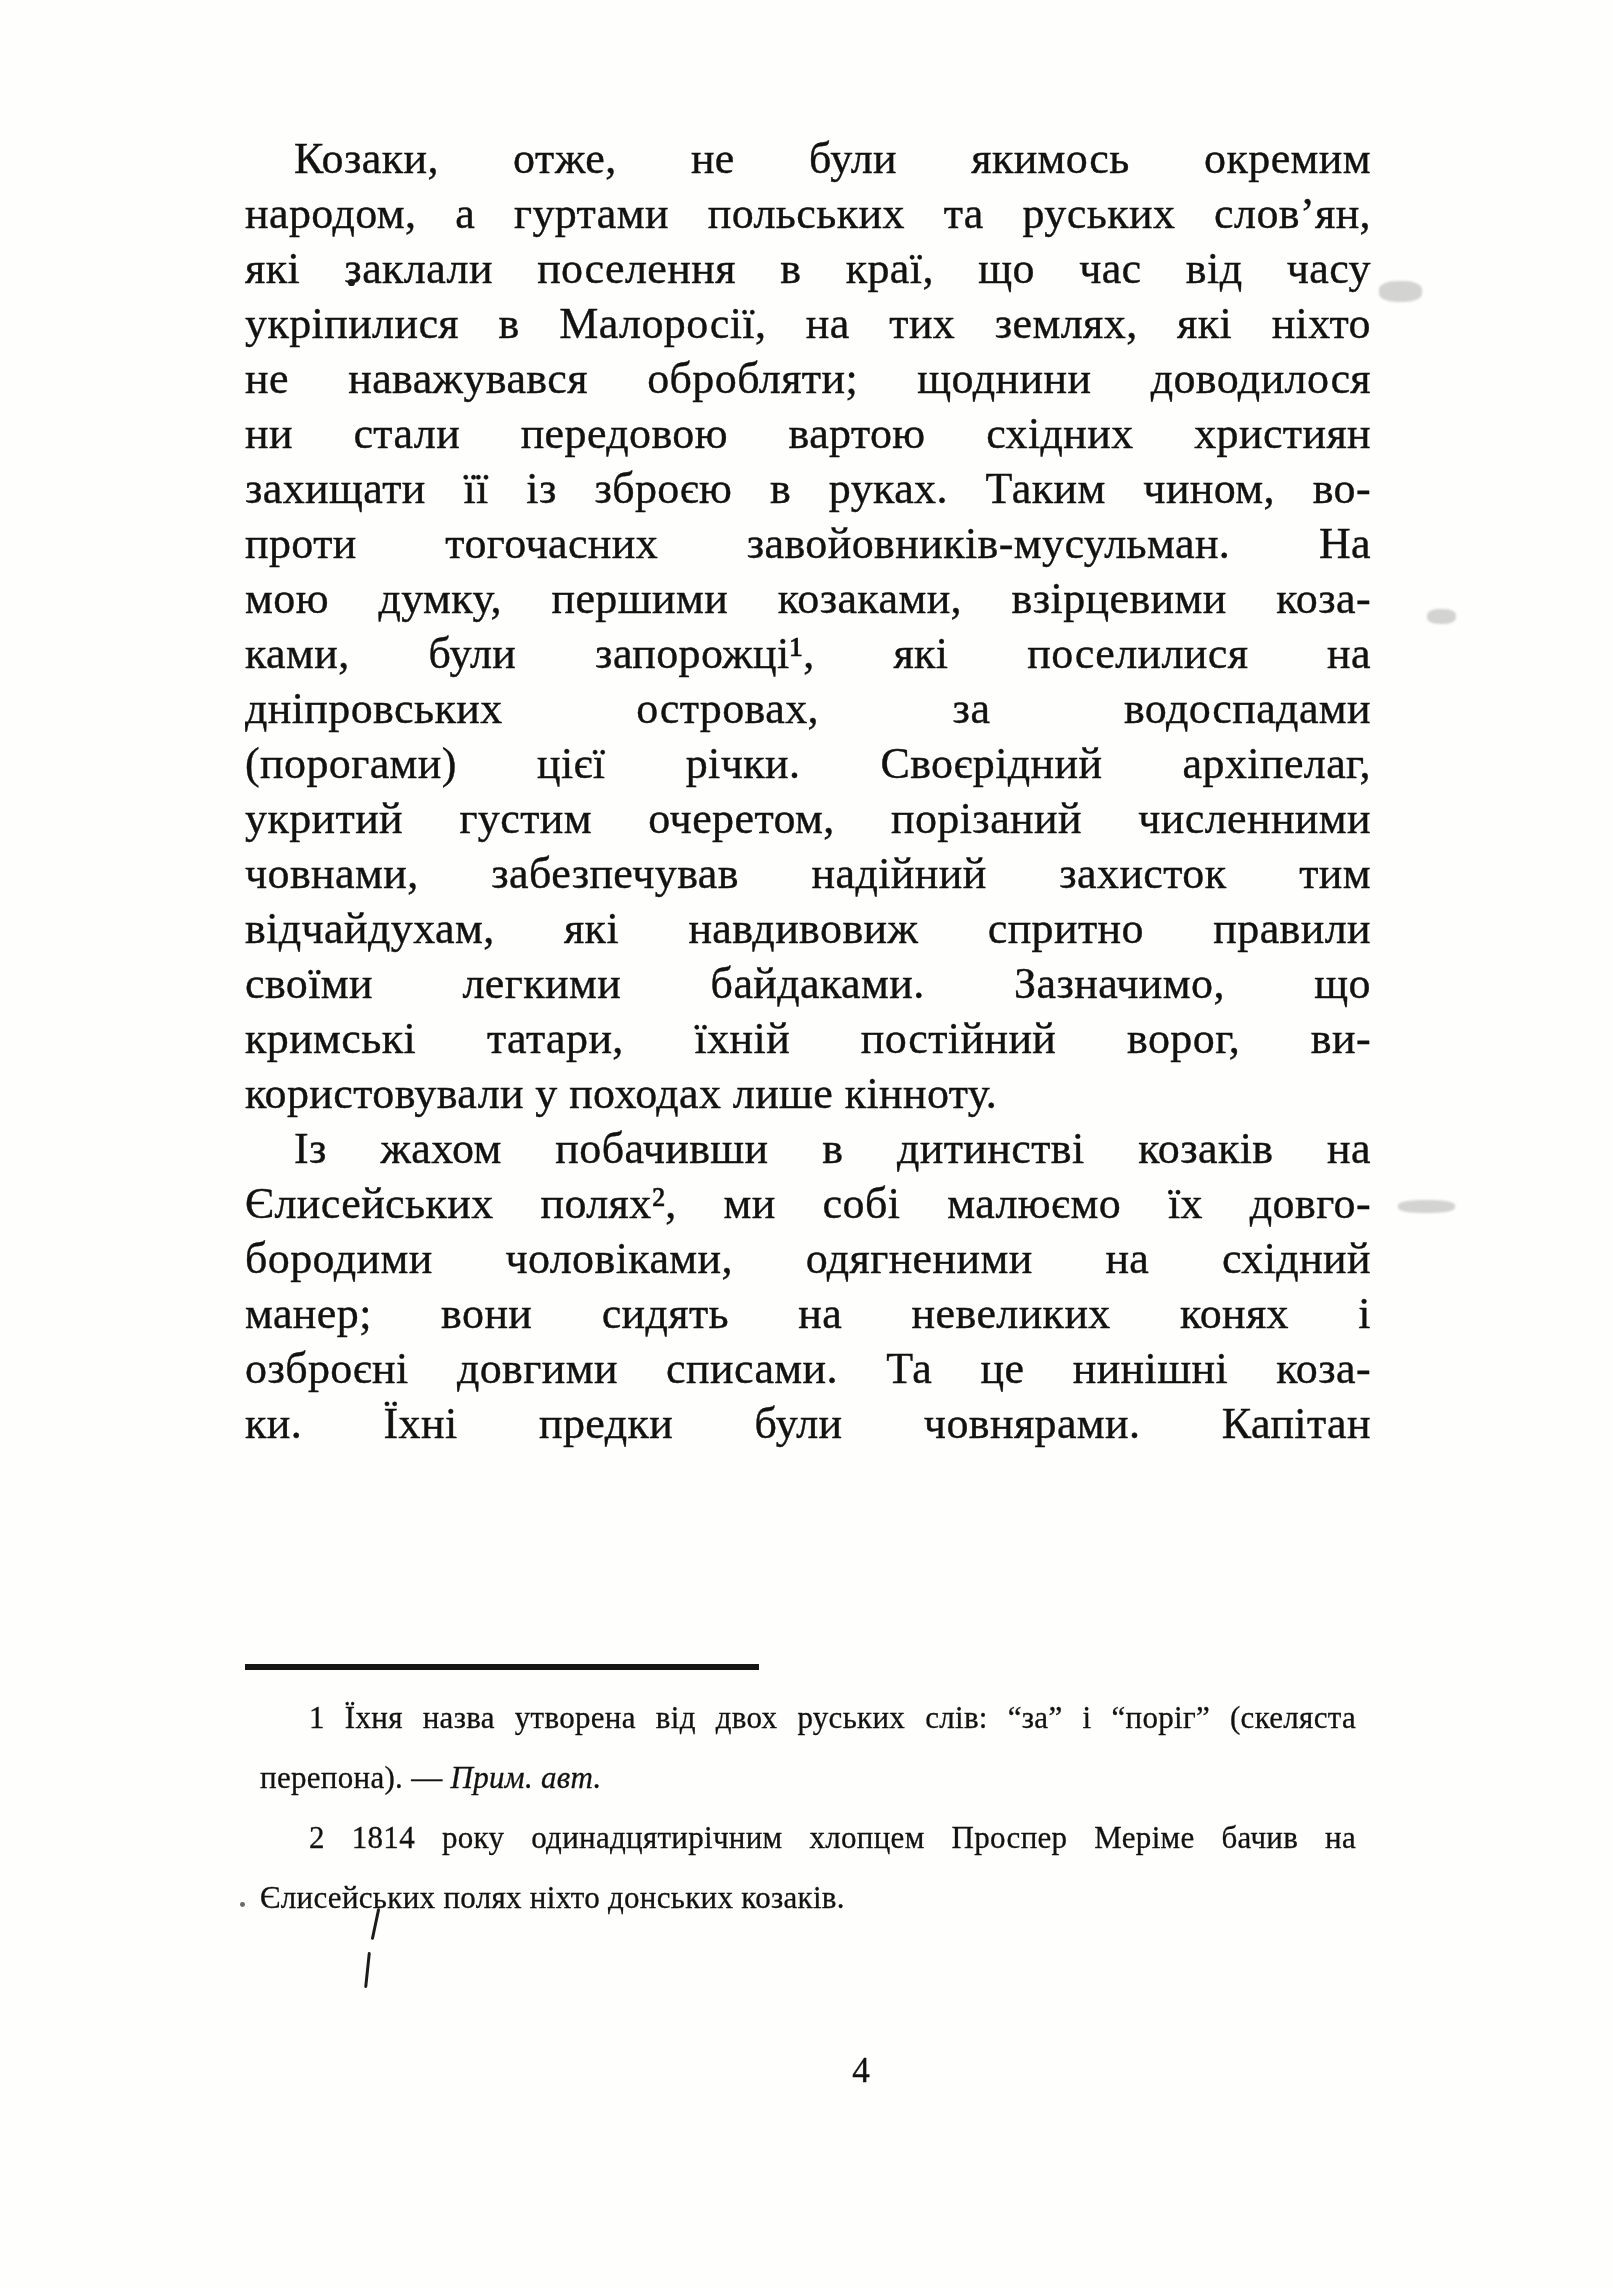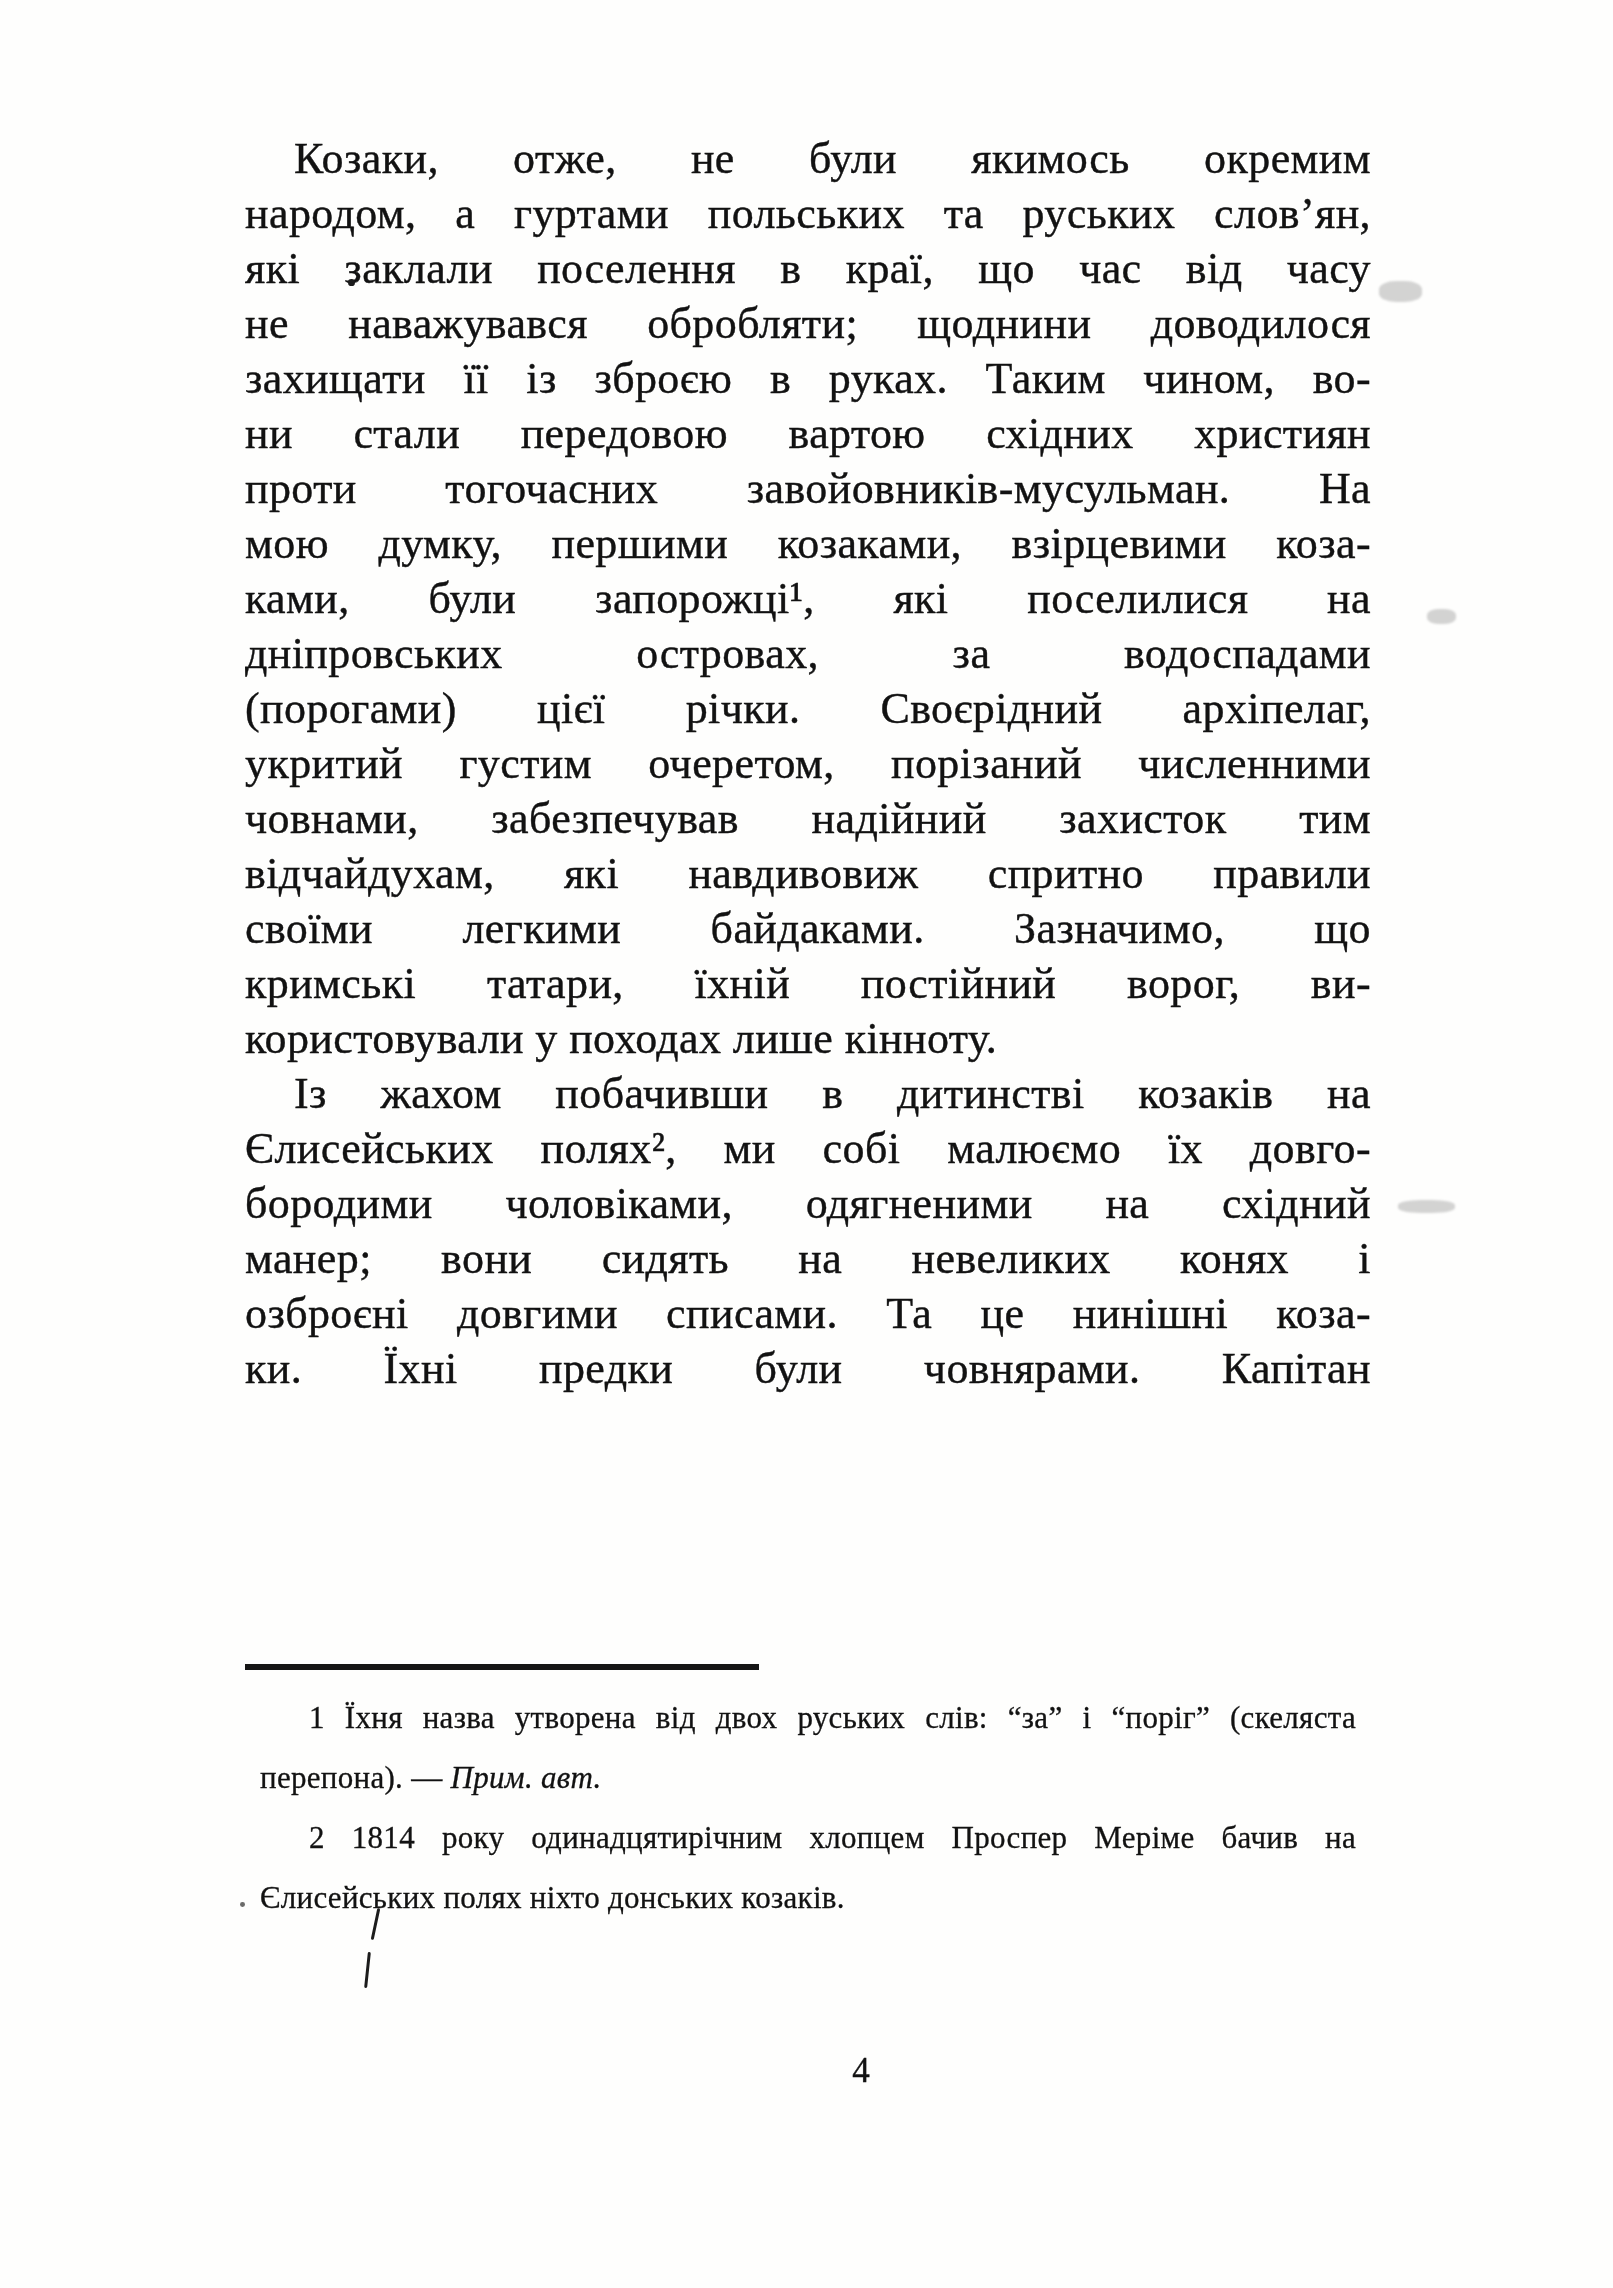--- a/index.html
+++ b/index.html
@@ -106,23 +106,24 @@
 </style>
 </head>
 <body>
 
 <div class="page">
 
   <main class="text-block">
     <p class="line ind">Козаки, отже, не були якимось окремим</p>
     <p class="line">народом, а гуртами польських та руських слов’ян,</p>
     <p class="line">які заклали поселення в краї, що час від часу</p>
+    <p class="line">укріпилися в Малоросії, на тих землях, які ніхто</p>
     <p class="line">не наважувався обробляти; щоднини доводилося</p>
+    <p class="line">ни стали передовою вартою східних християн</p>
     <p class="line">захищати її із зброєю в руках. Таким чином, во-</p>
-    <p class="line">ни стали передовою вартою східних християн</p>
     <p class="line">проти тогочасних завойовників-мусульман. На</p>
     <p class="line">мою думку, першими козаками, взірцевими коза-</p>
     <p class="line">ками, були запорожці¹, які поселилися на</p>
     <p class="line">дніпровських островах, за водоспадами</p>
     <p class="line">(порогами) цієї річки. Своєрідний архіпелаг,</p>
     <p class="line">укритий густим очеретом, порізаний численними</p>
     <p class="line">човнами, забезпечував надійний захисток тим</p>
     <p class="line">відчайдухам, які навдивовиж спритно правили</p>
     <p class="line">своїми легкими байдаками. Зазначимо, що</p>
     <p class="line">кримські татари, їхній постійний ворог, ви-</p>

